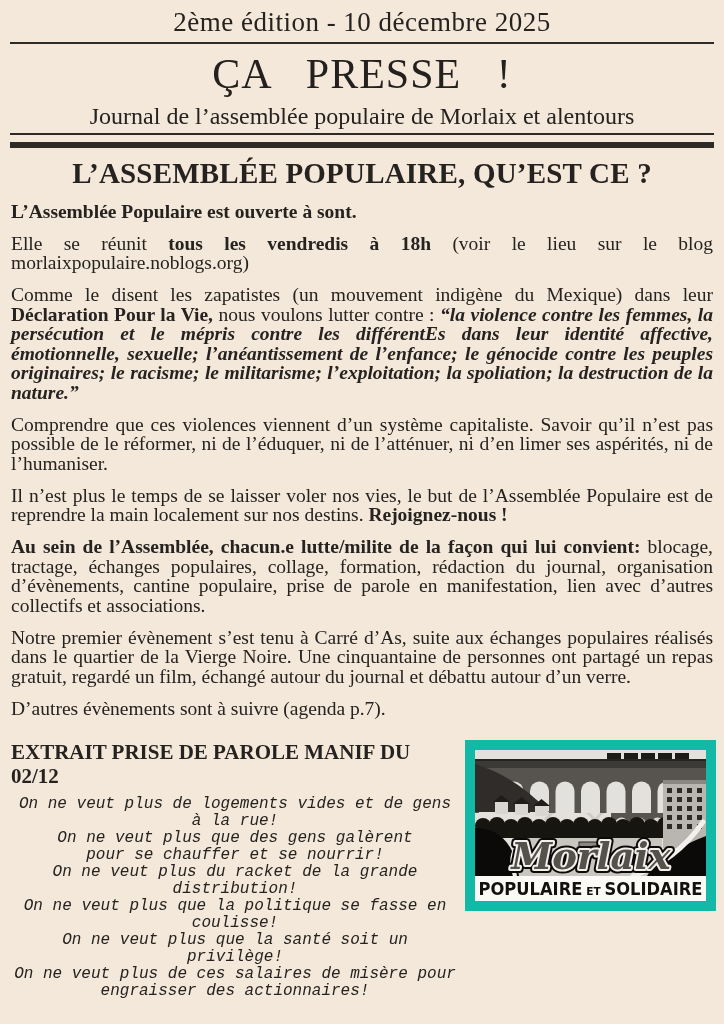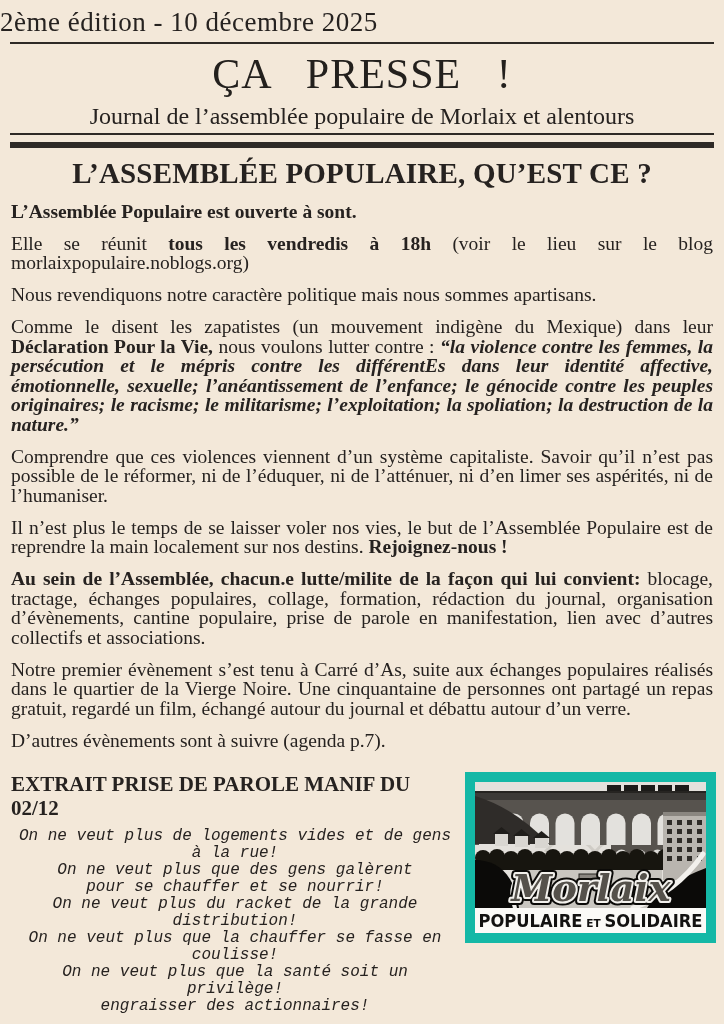--- a/index.html
+++ b/index.html
@@ -3,21 +3,21 @@
 <meta charset="utf-8">
 <style>
   html,body{margin:0;padding:0;}
   body{
     width:724px;height:1024px;overflow:hidden;
     background:#f3e8d9;color:#262220;
     font-family:"Liberation Serif",serif;
   }
   
   .edition{
-    text-align:left;font-size:27px;line-height:30px;
+    text-align:center;font-size:27px;line-height:30px;
     padding-top:7px;letter-spacing:.5px;
   }
   .rule{border:0;border-top:2px solid #2e2a26;margin:5px 10px 0;}
   .rule.thin2{margin-top:4px;}
   .rule.thick{border-top-width:6px;margin-top:7px;}
   .masthead{
     text-align:center;font-size:42px;line-height:54px;margin-top:3px;
     letter-spacing:1px;word-spacing:24px;color:#23201d;
   }
   .subtitle{text-align:center;font-size:24px;line-height:26px;margin-top:2px;}
@@ -53,39 +53,39 @@
   <div class="subtitle">Journal de l’assemblée populaire de Morlaix et alentours</div>
   <hr class="rule thin2">
   <hr class="rule thick">
 </header>
 
 <main>
   <h1 class="headline">L’ASSEMBLÉE POPULAIRE, QU’EST CE ?</h1>
   <div class="article">
       <p><span class="b">L’Assemblée Populaire est ouverte à sont.</span></p>
       <p><span>Elle se réunit </span><span class="b">tous les vendredis à 18h</span><span> (voir le lieu sur le blog morlaixpopulaire.noblogs.org)</span></p>
-      <p><span>Nous revendiquons notre caractère politique mais nous sommes apartisans.</span></p>
       <p><span>Comme le disent les zapatistes (un mouvement indigène du Mexique) dans leur </span><span class="b">Déclaration Pour la Vie,</span><span> nous voulons lutter contre : </span><span class="b i">“la violence contre les femmes, la persécution et le mépris contre les différentEs dans leur identité affective, émotionnelle, sexuelle; l’anéantissement de l’enfance; le génocide contre les peuples originaires; le racisme; le militarisme; l’exploitation; la spoliation; la destruction de la nature.”</span></p>
       <p><span>Comprendre que ces violences viennent d’un système capitaliste. Savoir qu’il n’est pas possible de le réformer,  ni de l’éduquer, ni de l’atténuer, ni d’en limer ses aspérités, ni de l’humaniser.</span></p>
       <p><span>Il n’est plus le temps de se laisser voler nos vies, le but de l’Assemblée Populaire est de reprendre la main localement sur nos destins. </span><span class="b">Rejoignez-nous !</span></p>
       <p><span class="b">Au sein de l’Assemblée, chacun.e lutte/milite de la façon qui lui convient:</span><span> blocage, tractage, échanges populaires, collage, formation, rédaction du journal, organisation d’évènements, cantine populaire, prise de parole en manifestation, lien avec d’autres collectifs et associations.</span></p>
       <p><span>Notre premier évènement s’est tenu à Carré d’As, suite aux échanges populaires réalisés dans le quartier de la Vierge Noire. Une cinquantaine de personnes ont partagé un repas gratuit, regardé un film, échangé autour du journal et débattu autour d’un verre.</span></p>
       <p><span>D’autres évènements sont à suivre (agenda p.7).</span></p>
     </div>
 
   <section class="bottom">
     <div class="extract">
       <div class="extract-heading">EXTRAIT PRISE DE PAROLE MANIF DU 02/12</div>
       <div class="poem">
           <div>On ne veut plus de logements vides et de gens à la rue!</div>
           <div>On ne veut plus que des gens galèrent</div>
           <div>pour se chauffer et se nourrir!</div>
           <div>On ne veut plus du racket de la grande distribution!</div>
-          <div>On ne veut plus que la chauffer se fasse en coulisse!</div>
+          <div>On ne veut plus que la politique se fasse en coulisse!</div>
           <div>On ne veut plus que la santé soit un privilège!</div>
+          <div>On ne veut plus de ces salaires de misère pour</div>
           <div>engraisser des actionnaires!</div>
         </div>
     </div>
 
     <div class="poster-card">
       <svg width="231" height="151" viewBox="0 0 231 151" role="img">
 
         <rect x="0" y="0" width="231" height="126" fill="#e4e1dc"></rect>
 
         <path d="M70 70 Q95 40 120 70 M120 70 Q145 40 170 70" stroke="#c2beb7" stroke-width="3" fill="none" opacity="0.6"></path>

